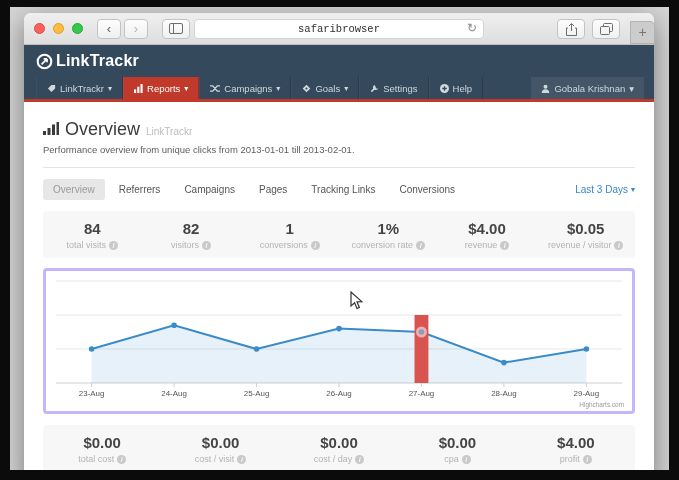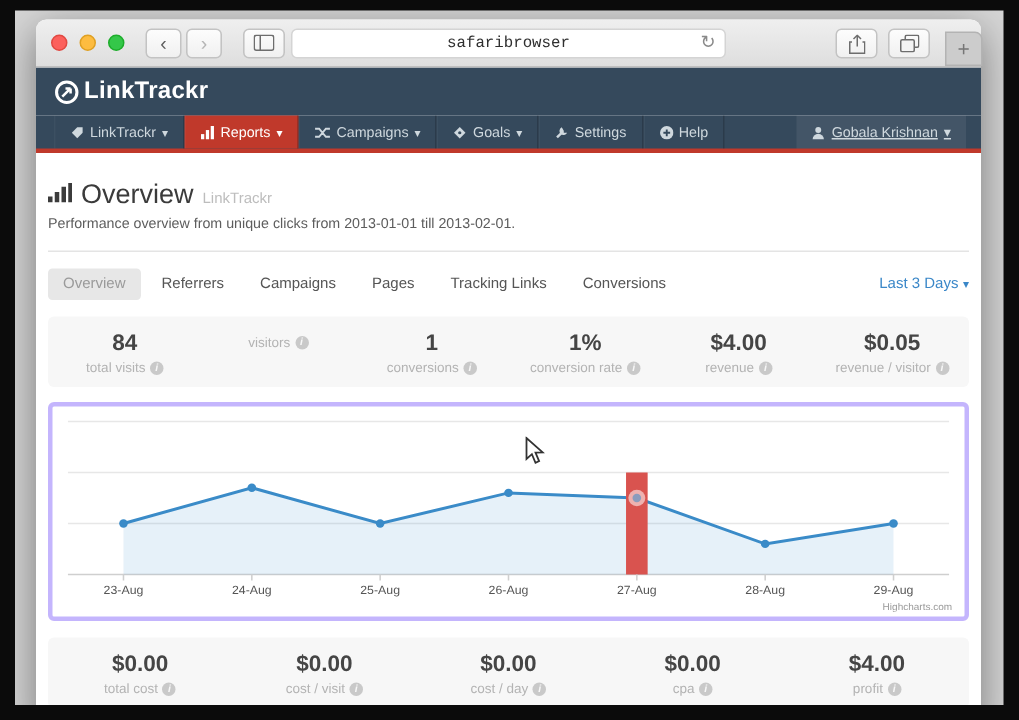--- a/index.html
+++ b/index.html
@@ -39,24 +39,24 @@
   .logo { display:flex; align-items:center; gap:3px; color:#fff; font-size:16px; font-weight:bold; letter-spacing:.2px; }
 
   .navbar { height:25px; background:#35495c; border-bottom:3px solid #c0392b; display:flex; align-items:stretch; padding-left:12px; position:relative; }
   .nav-item { display:flex; align-items:center; gap:4px; padding:0 10px; color:#cfd8de; font-size:9.5px;
               border-right:1px solid rgba(0,0,0,.18); border-left:1px solid rgba(255,255,255,.04); }
   .nav-item .caret { font-size:8px; color:#cfd8de; }
   .nav-item.active { background:#c0392b; color:#fff; }
   .nav-item.active .caret { color:#fff; }
   .nav-icon { display:inline-flex; }
   .user-item { position:absolute; right:10px; top:0; bottom:0; display:flex; align-items:center; gap:4px;
-               padding:0 10px; color:#cfd8de; font-size:9.5px; background:rgba(255,255,255,.07);text-decoration:underline; }
+               padding:0 10px; color:#cfd8de; font-size:9.5px; background:rgba(255,255,255,.07); }
 
   
-  .content { background:#fff; padding:0 8px; }
+  .content { background:#fff; padding:0 19px; }
   .page-head { padding:17px 0 12px 0; border-bottom:1px solid #e4e4e4; }
   .page-title-row { display:flex; align-items:baseline; gap:6px; }
   .page-title { font-size:18px; color:#3b3b3b; }
   .page-title-suffix { font-size:10px; color:#bdbdbd; }
   .page-subtitle { margin-top:4px; font-size:9.5px; color:#5d5d5d; }
 
   .tabs-row { margin-top:11px; display:flex; align-items:center; }
   .tab { font-size:10px; color:#555; padding:5px 10px; border-radius:3px; margin-right:4px; }
   .tab.active { background:#e7e7e7; color:#9a9a9a; }
   .period { margin-left:auto; font-size:10px; color:#3a87c8; display:flex; align-items:center; gap:3px; }
@@ -229,20 +229,21 @@
 
       <div class="stats-card">
         <div class="stat">
           <div class="stat-value">84</div>
           <div class="stat-label">
               <span>total visits</span>
               <span class="info-badge">i</span>
             </div>
         </div>
         <div class="stat">
+          <div class="stat-value">82</div>
           <div class="stat-label">
               <span>visitors</span>
               <span class="info-badge">i</span>
             </div>
         </div>
         <div class="stat">
           <div class="stat-value">1</div>
           <div class="stat-label">
               <span>conversions</span>
               <span class="info-badge">i</span>

